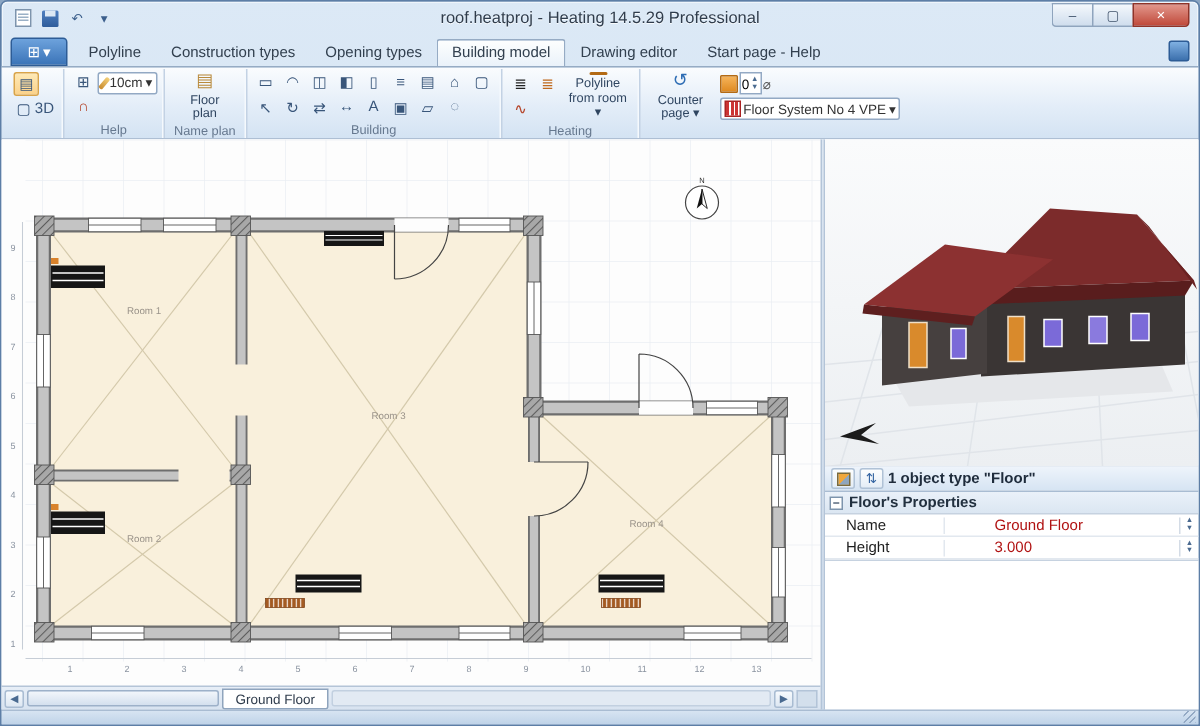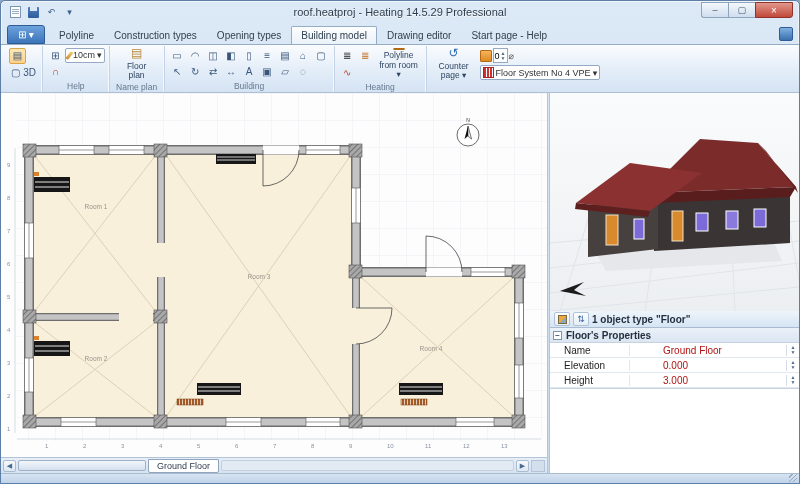--- a/index.html
+++ b/index.html
@@ -507,28 +507,20 @@
         </div>
         <div class="pg-row">
           <div class="pg-name">Name</div>
           <div class="pg-value">Ground Floor</div>
           <div class="pg-spin">
               <span>▲</span>
               <span>▼</span>
             </div>
         </div>
         <div class="pg-row">
-          <div class="pg-name">Elevation</div>
-          <div class="pg-value">0.000</div>
-          <div class="pg-spin">
-              <span>▲</span>
-              <span>▼</span>
-            </div>
-        </div>
-        <div class="pg-row">
           <div class="pg-name">Height</div>
           <div class="pg-value">3.000</div>
           <div class="pg-spin">
               <span>▲</span>
               <span>▼</span>
             </div>
         </div>
       </div>
 
       <div class="right-rest"></div>

